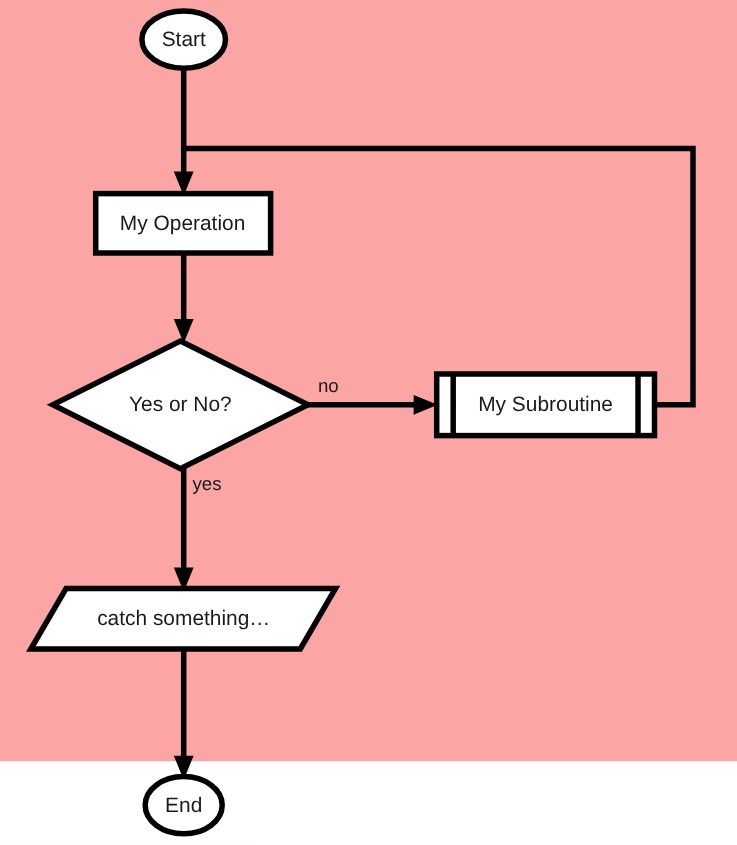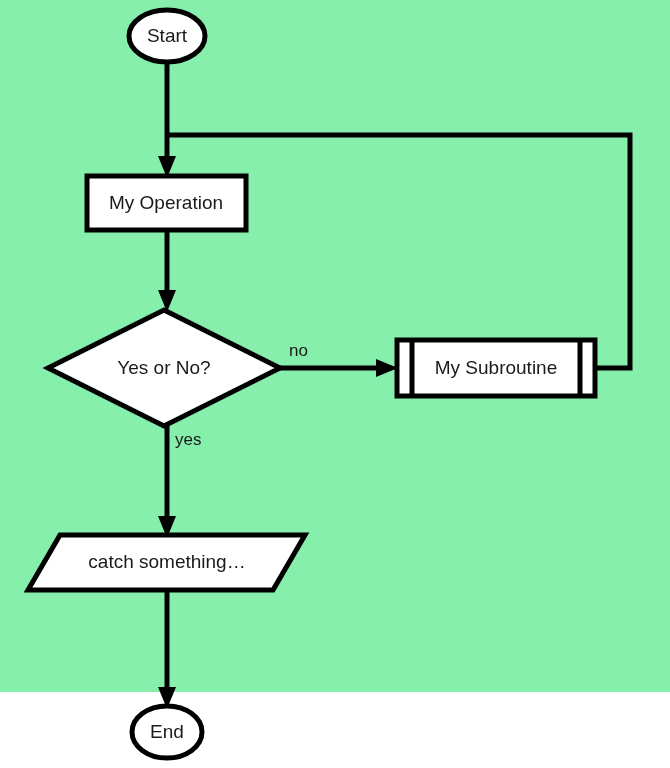--- a/index.html
+++ b/index.html
@@ -11,21 +11,21 @@
   body {
     width: 670px;
     height: 768px;
     overflow: hidden;
     font-family: "Liberation Sans", sans-serif;
   }
   #flowchart-canvas {
     position: relative;
     width: 670px;
     height: 692px;
-    background: #86efac;
+    background: #fca5a5;
   }
   svg#diagram {
     display: block;
     width: 670px;
     height: 768px;
   }
   .shape-fill {
     fill: #ffffff;
   }
   .shape-stroke {

